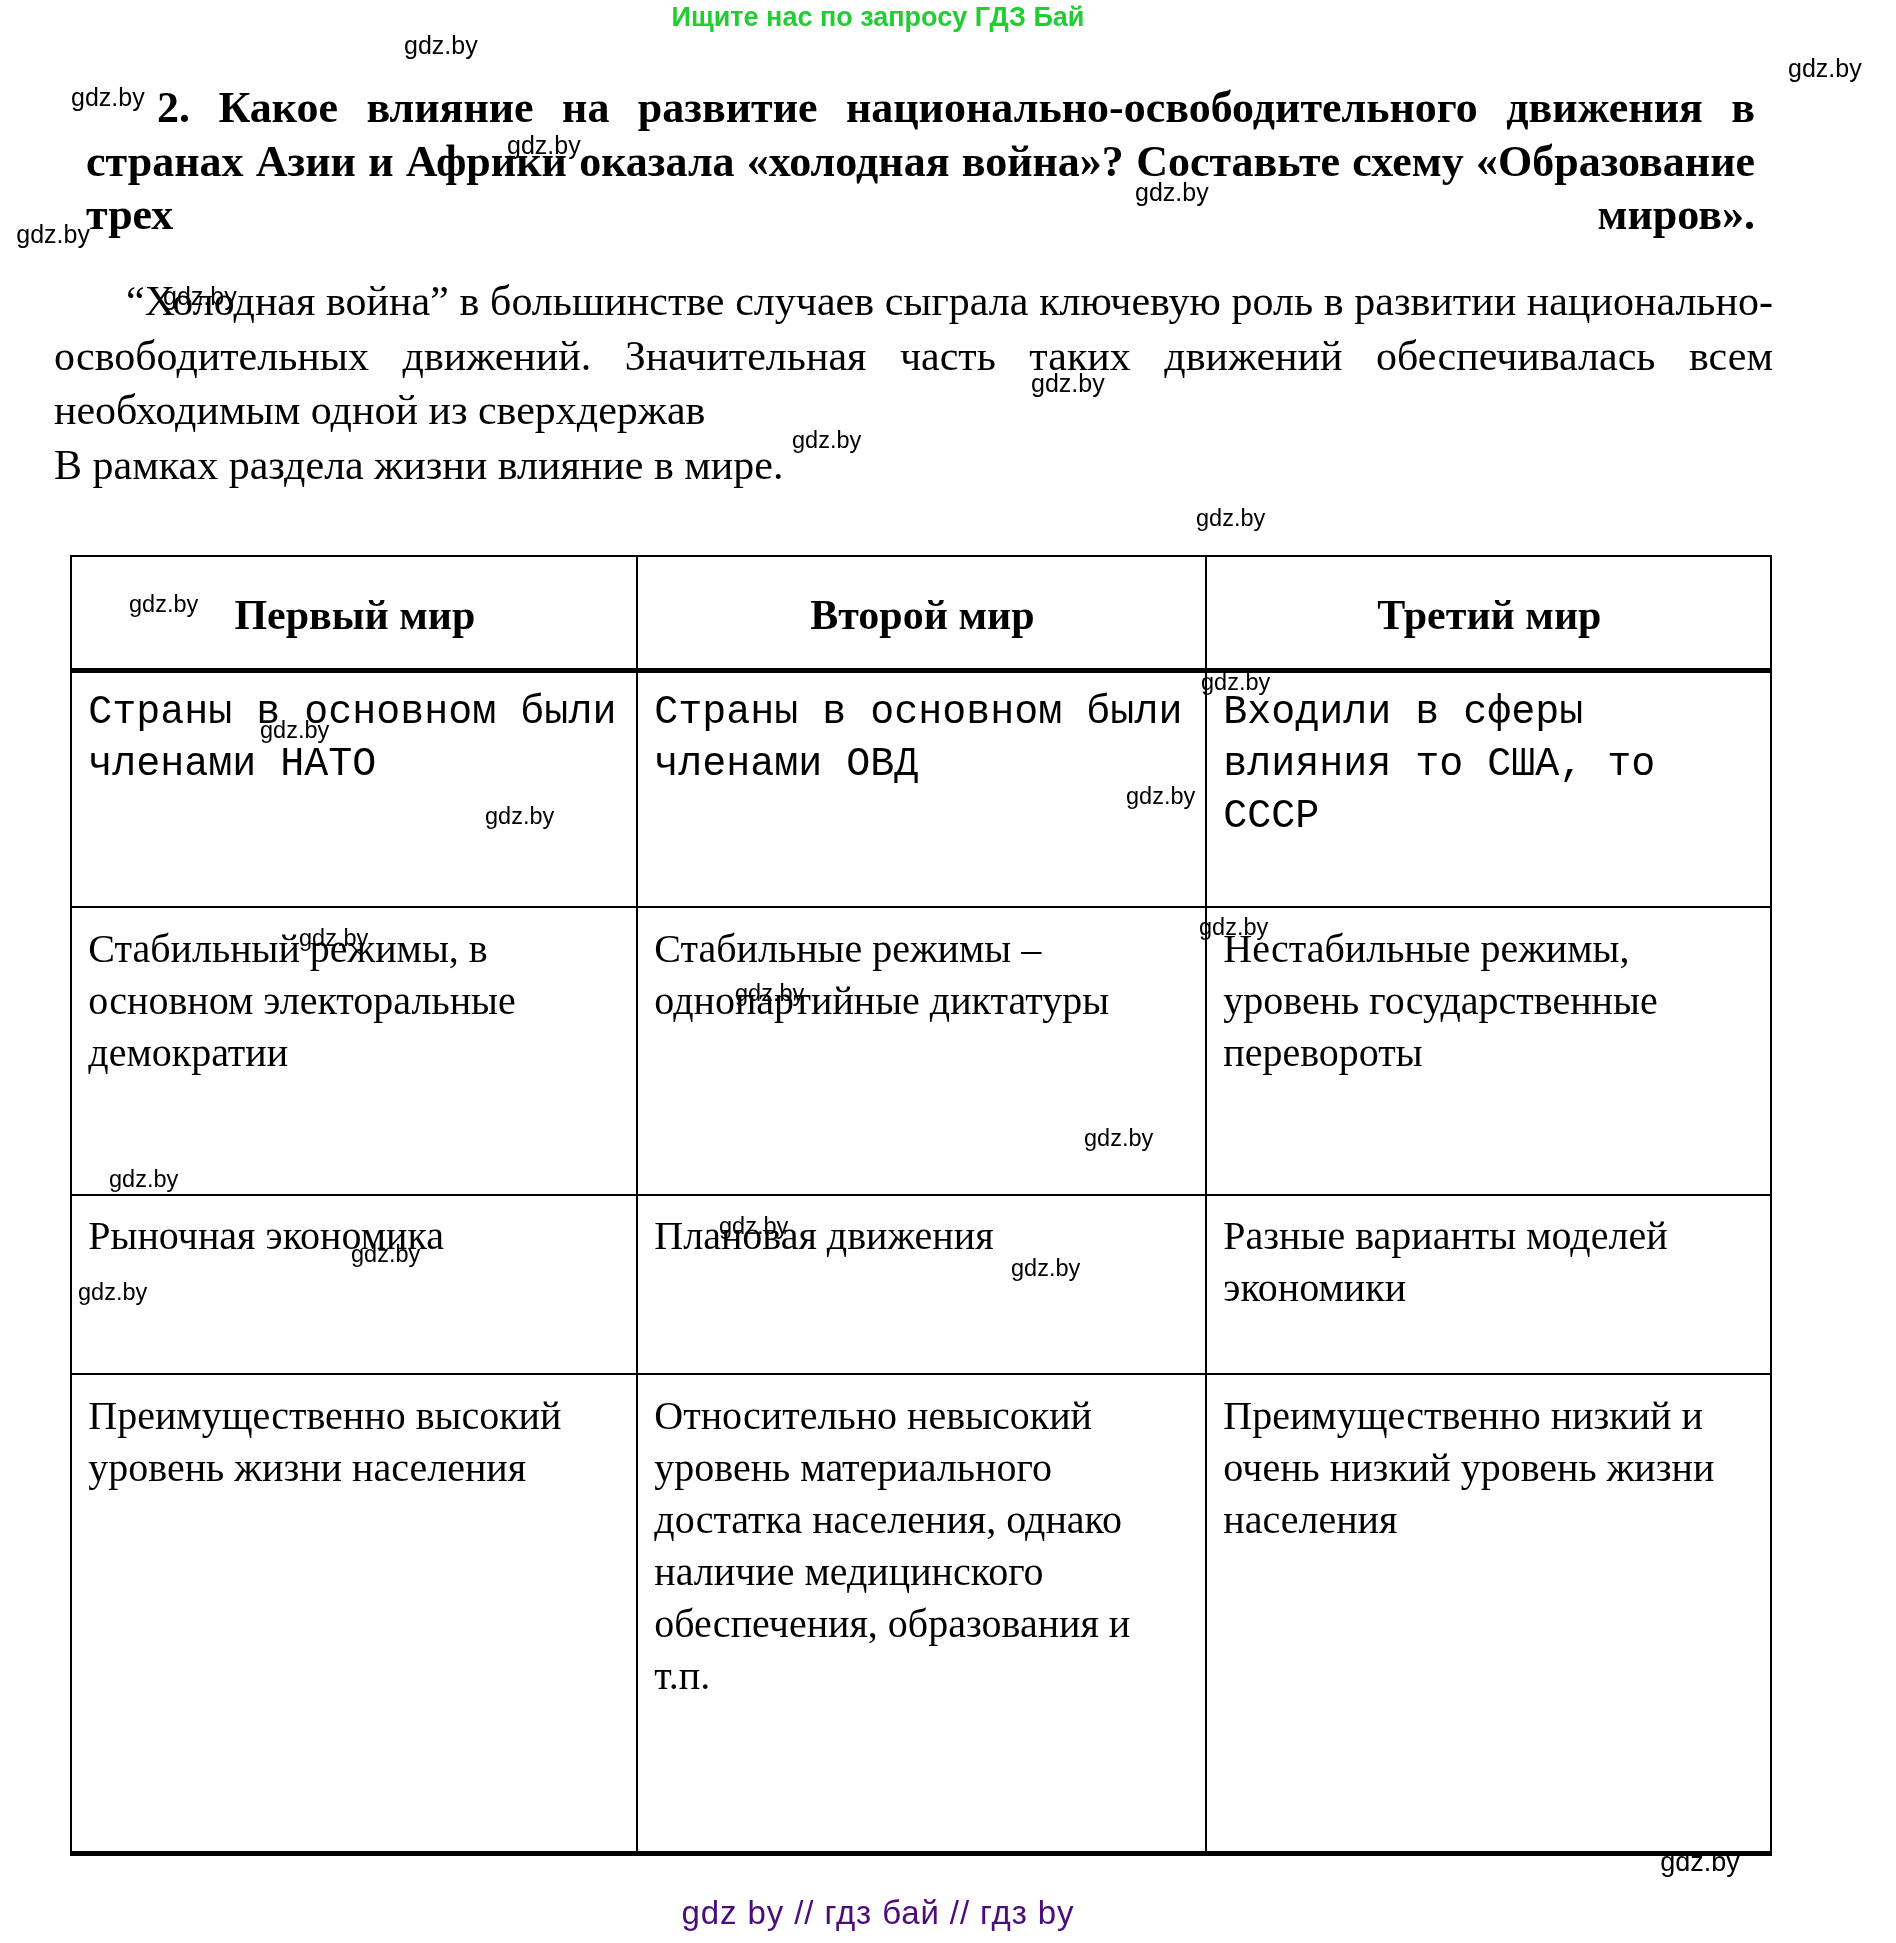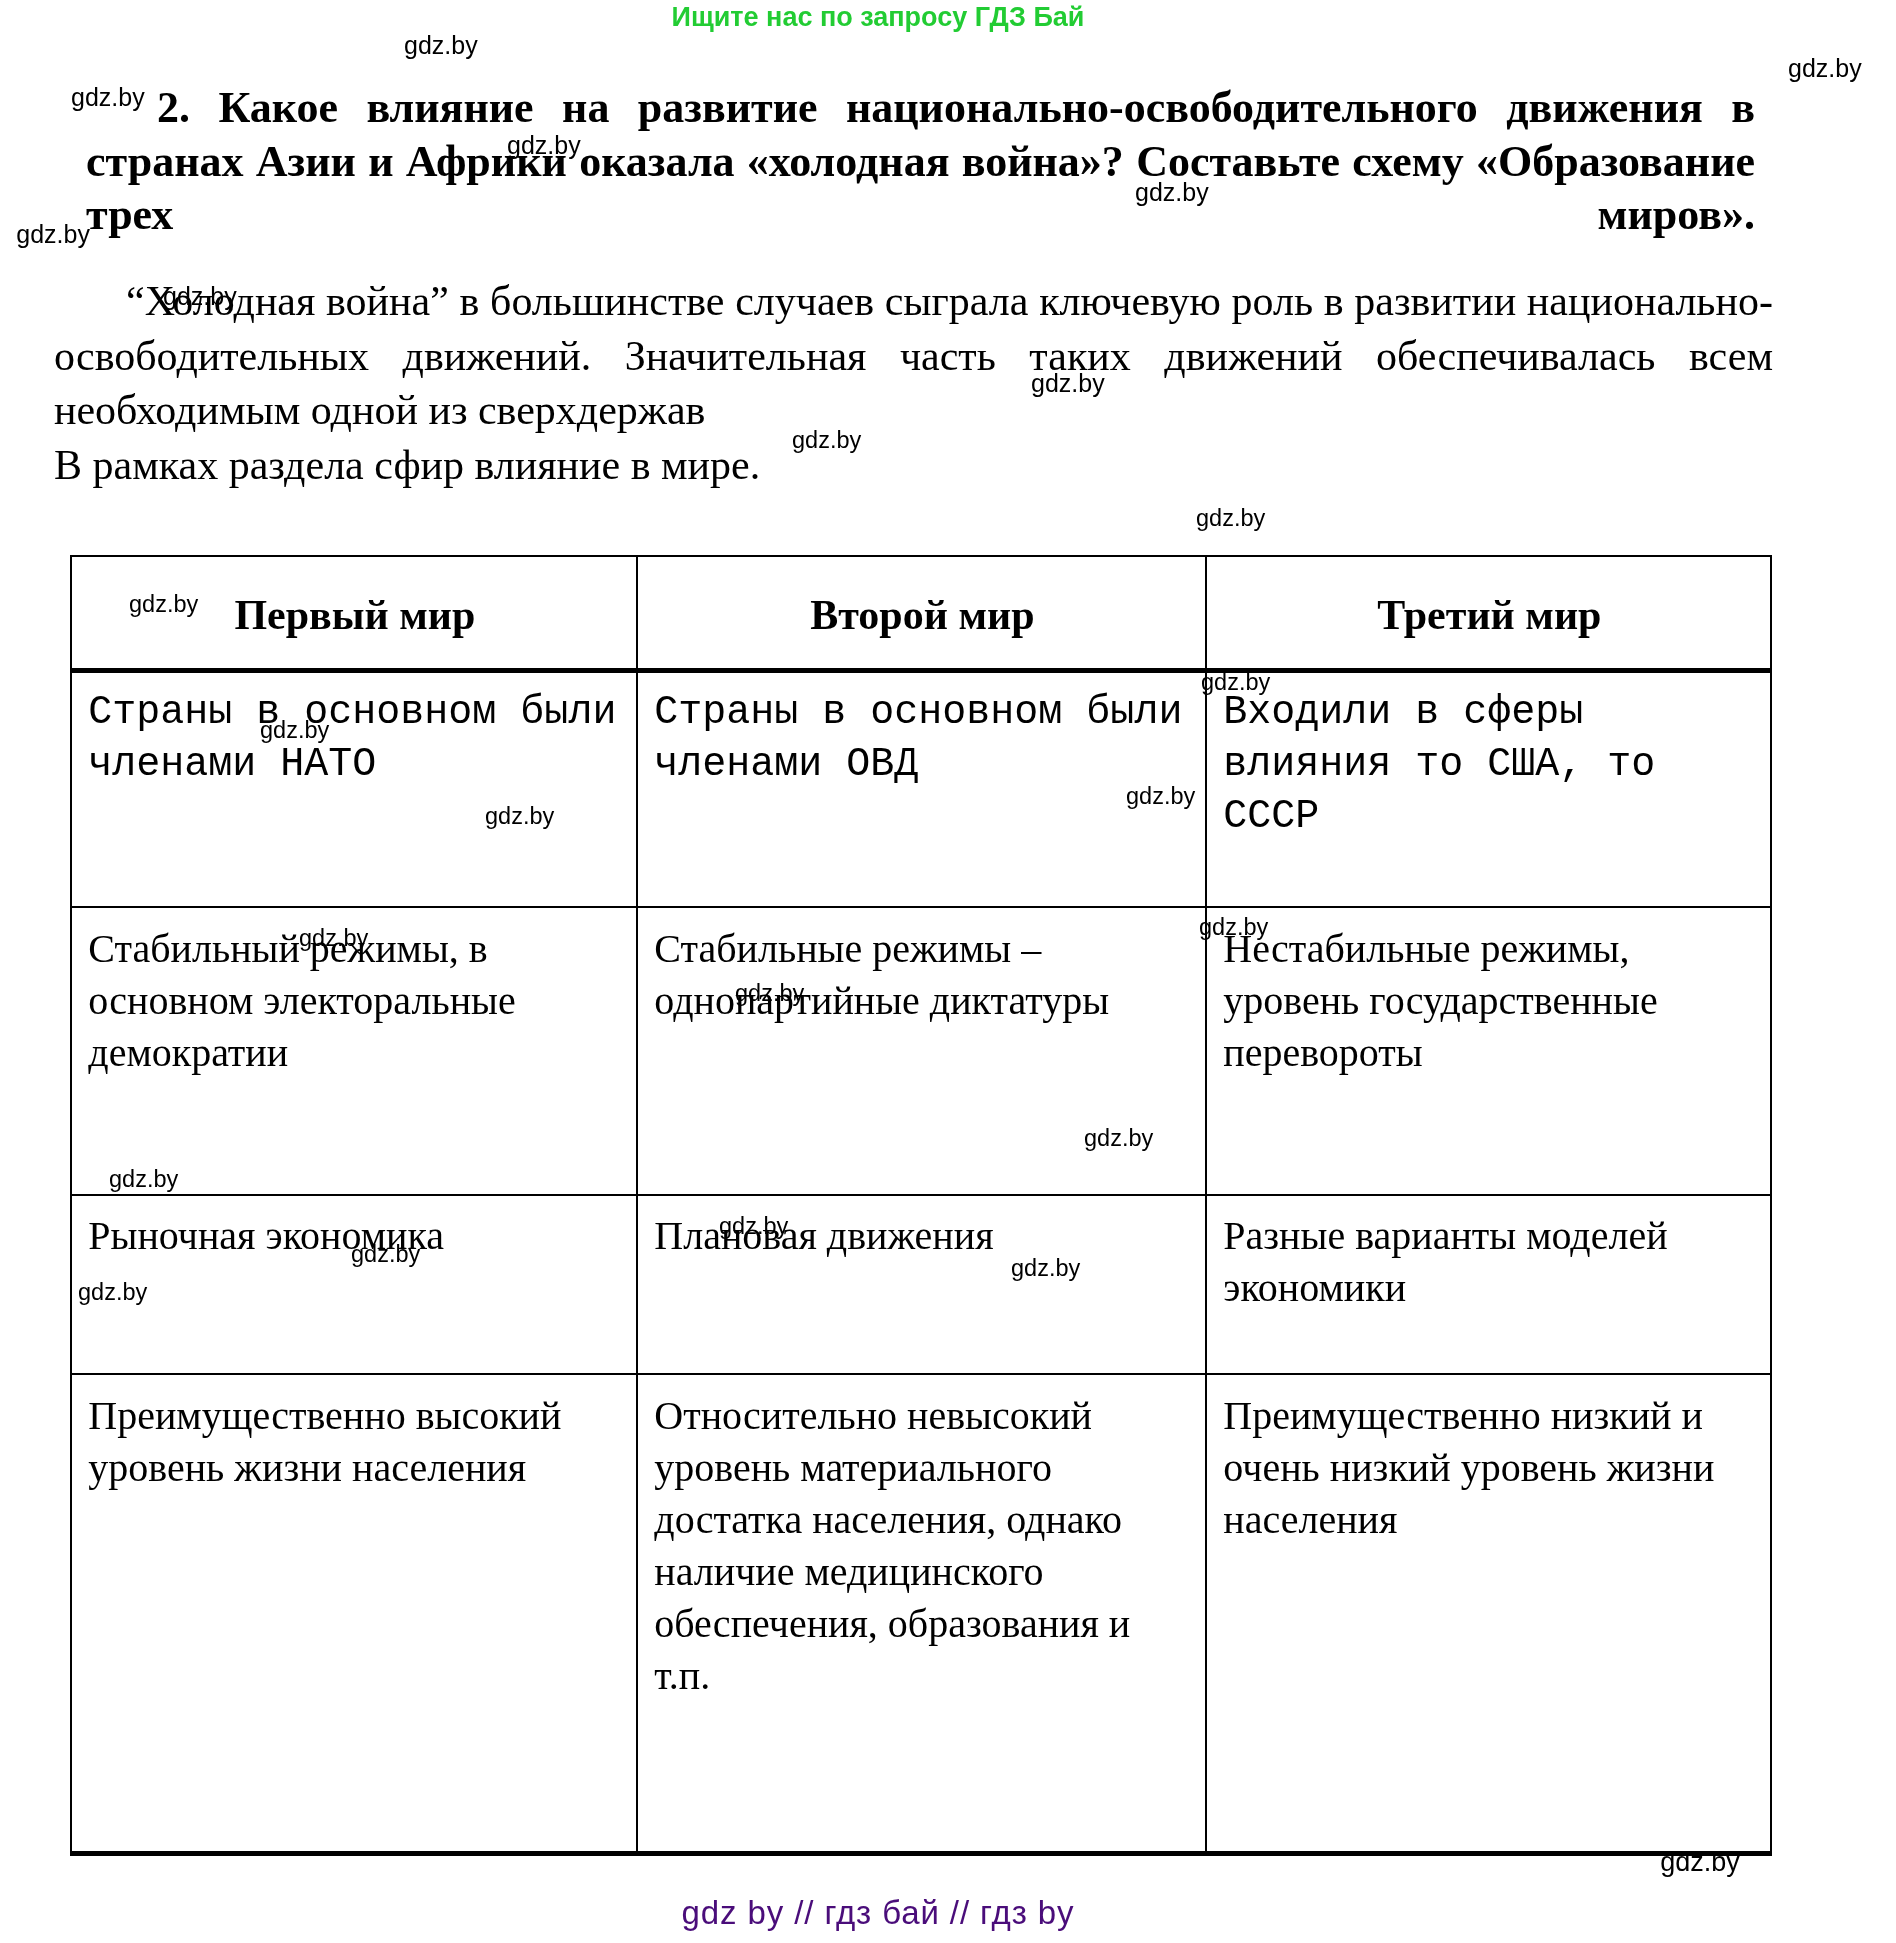--- a/index.html
+++ b/index.html
@@ -165,21 +165,21 @@
   <div class="exercise-block">
     <p class="exercise-question">
       <span>2.  Какое  влияние  на  развитие  национально-освободительного</span>
       <span>движения  в  странах  Азии  и  Африки  оказала  «холодная  война»?</span>
       <span class="last-line">Составьте схему «Образование трех миров».</span>
     </p>
   </div>
 
   <p class="answer-body">
     <span>“Холодная война” в большинстве случаев сыграла ключевую роль в развитии национально-освободительных движений. Значительная часть таких движений обеспечивалась всем необходимым одной из сверхдержав</span>
-    <span class="tail">В рамках раздела сфир влияние в мире.</span>
+    <span class="tail">В рамках раздела жизни влияние в мире.</span>
   </p>
 
   <table class="worlds-table">
     <colgroup>
       <col class="col-1">
         <col class="col-2">
         <col class="col-3">
     </colgroup>
     <thead>
       <tr>

